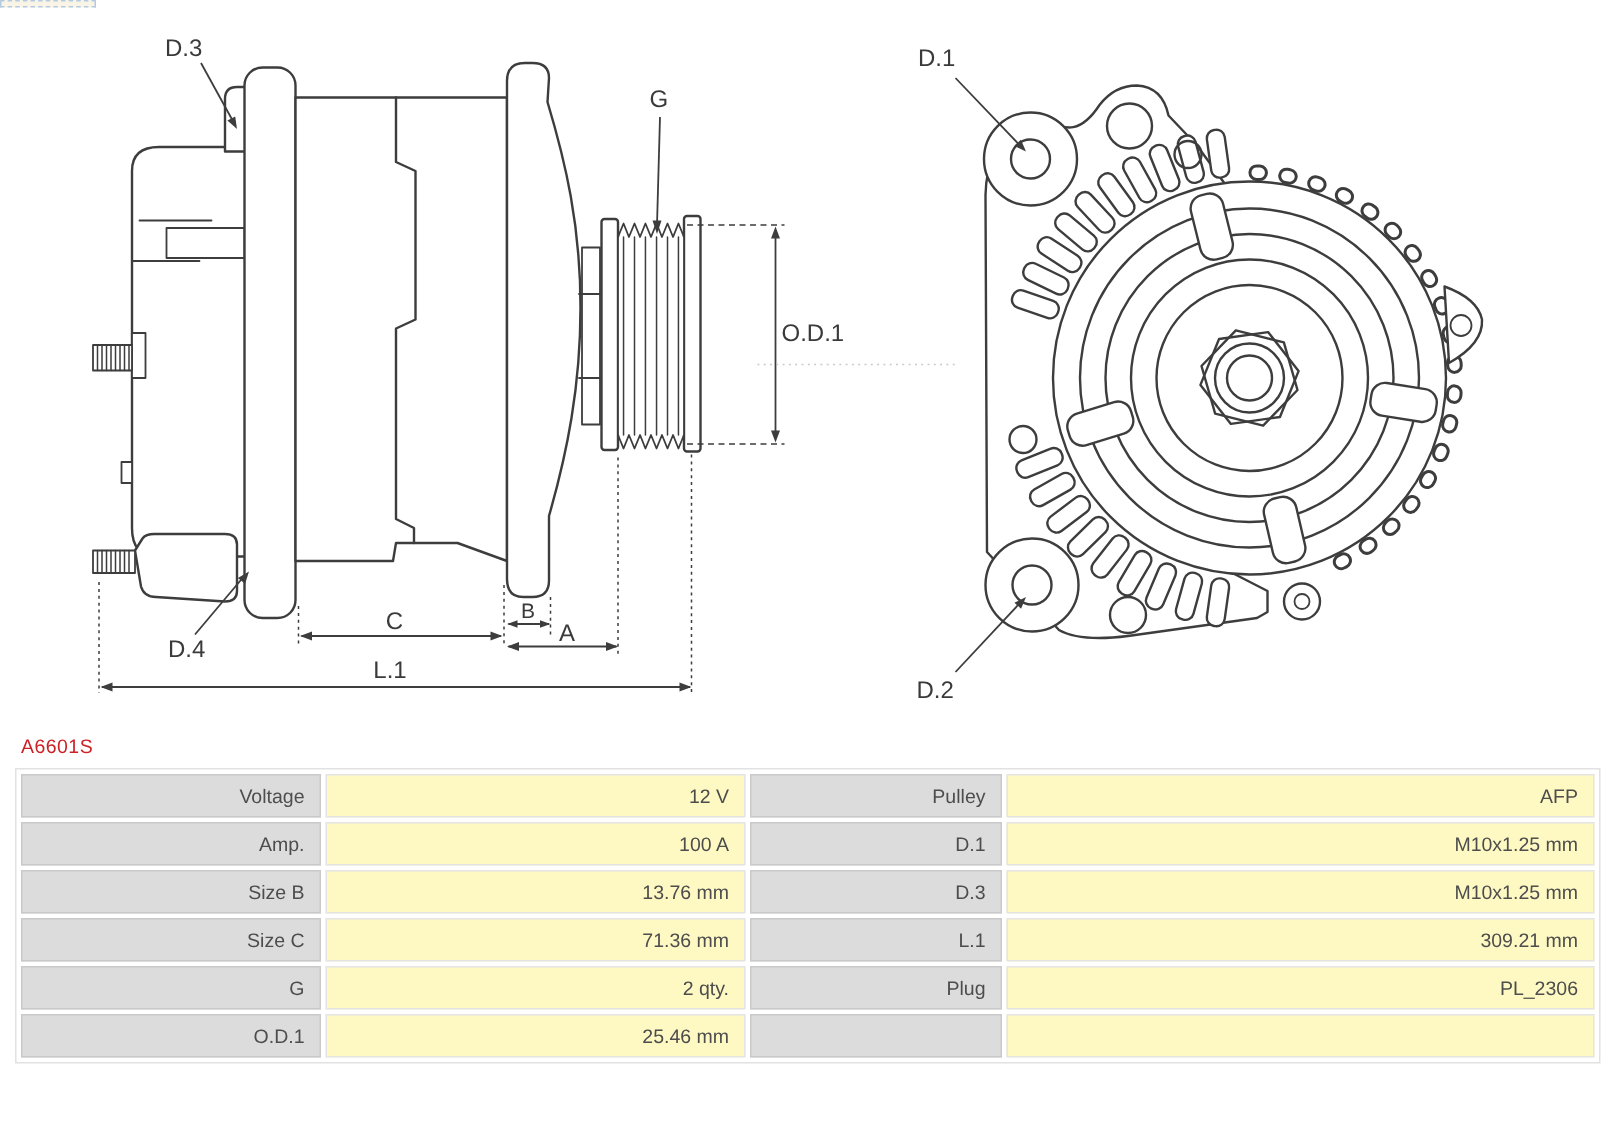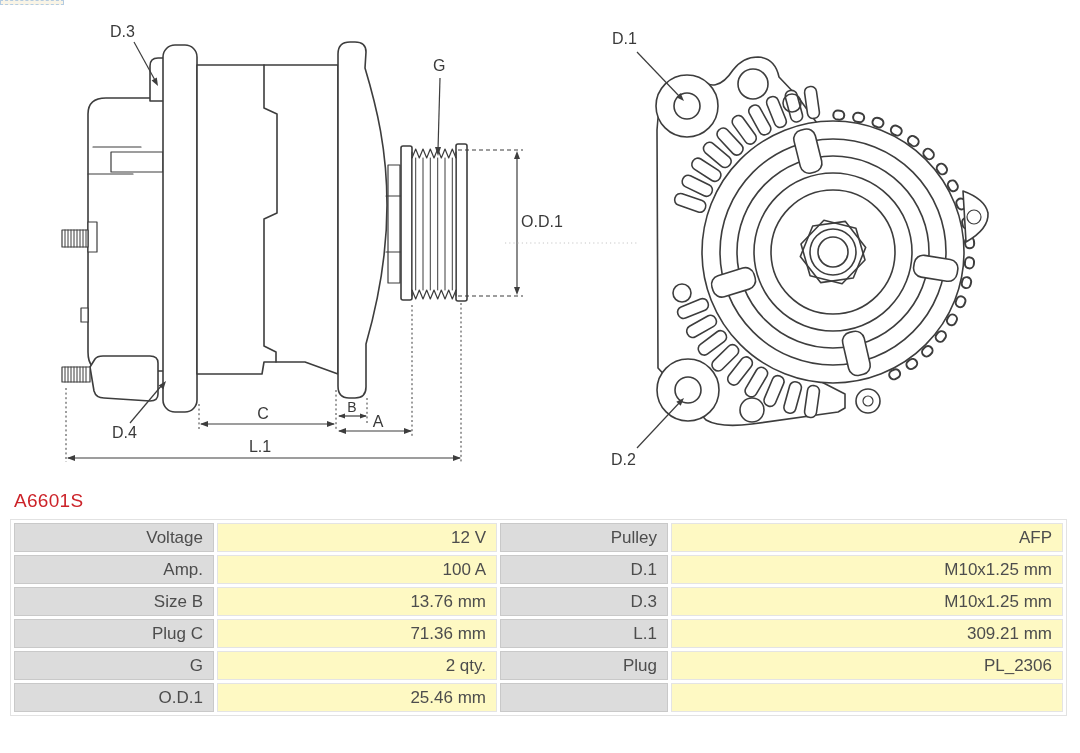--- a/index.html
+++ b/index.html
@@ -18,30 +18,30 @@
   .thin{stroke-width:1.2;}
   .hairline{stroke-width:1;}
   .dim{stroke:#3d3d3d;stroke-width:1.2;fill:none;}
   .dimhead{fill:#3d3d3d;stroke:none;}
   .ext{stroke:#3d3d3d;stroke-width:1;stroke-dasharray:2 2.6;fill:none;}
   .dash{stroke:#3d3d3d;stroke-width:1.1;stroke-dasharray:4 3;fill:none;}
   .cline{stroke:#c6c6c6;stroke-width:1;stroke-dasharray:1.2 3;fill:none;}
   .lbl{font-family:"Liberation Sans",sans-serif;font-size:16px;fill:#3a3a3a;stroke:none;}
   .lbl-s{font-size:14px;}
   .part-number{
-    margin:4px 0 7px 14px;font-size:19px;font-weight:400;letter-spacing:.3px;
+    margin:4px 0 7px 14px;font-size:13px;font-weight:400;letter-spacing:.3px;
     color:#cc2329;
   }
   .spec-wrap{margin-left:10px;width:1057px;}
   table.spec{
     width:1057px;table-layout:fixed;border-collapse:separate;border-spacing:3px;
     background:#ffffff;border:1px solid #e2e2e2;
   }
   table.spec td{
-    height:27px;font-size:17px;color:#4d4d4d;text-align:right;
+    height:27px;font-size:13px;color:#4d4d4d;text-align:right;
     padding:0 10px 0 0;vertical-align:middle;overflow:hidden;white-space:nowrap;
   }
   td.lab{background:#dcdcdc;border:1px solid #c9c9c9;}
   td.val{background:#fef9c3;border:1px solid #e4e4e4;}
 </style>
 </head>
 <body>
 
 <div class="artifact"></div>
 
@@ -227,21 +227,21 @@
         <td class="lab">D.1</td>
         <td class="val">M10x1.25 mm</td>
       </tr>
       <tr>
         <td class="lab">Size B</td>
         <td class="val">13.76 mm</td>
         <td class="lab">D.3</td>
         <td class="val">M10x1.25 mm</td>
       </tr>
       <tr>
-        <td class="lab">Plug C</td>
+        <td class="lab">Size C</td>
         <td class="val">71.36 mm</td>
         <td class="lab">L.1</td>
         <td class="val">309.21 mm</td>
       </tr>
       <tr>
         <td class="lab">G</td>
         <td class="val">2 qty.</td>
         <td class="lab">Plug</td>
         <td class="val">PL_2306</td>
       </tr>

